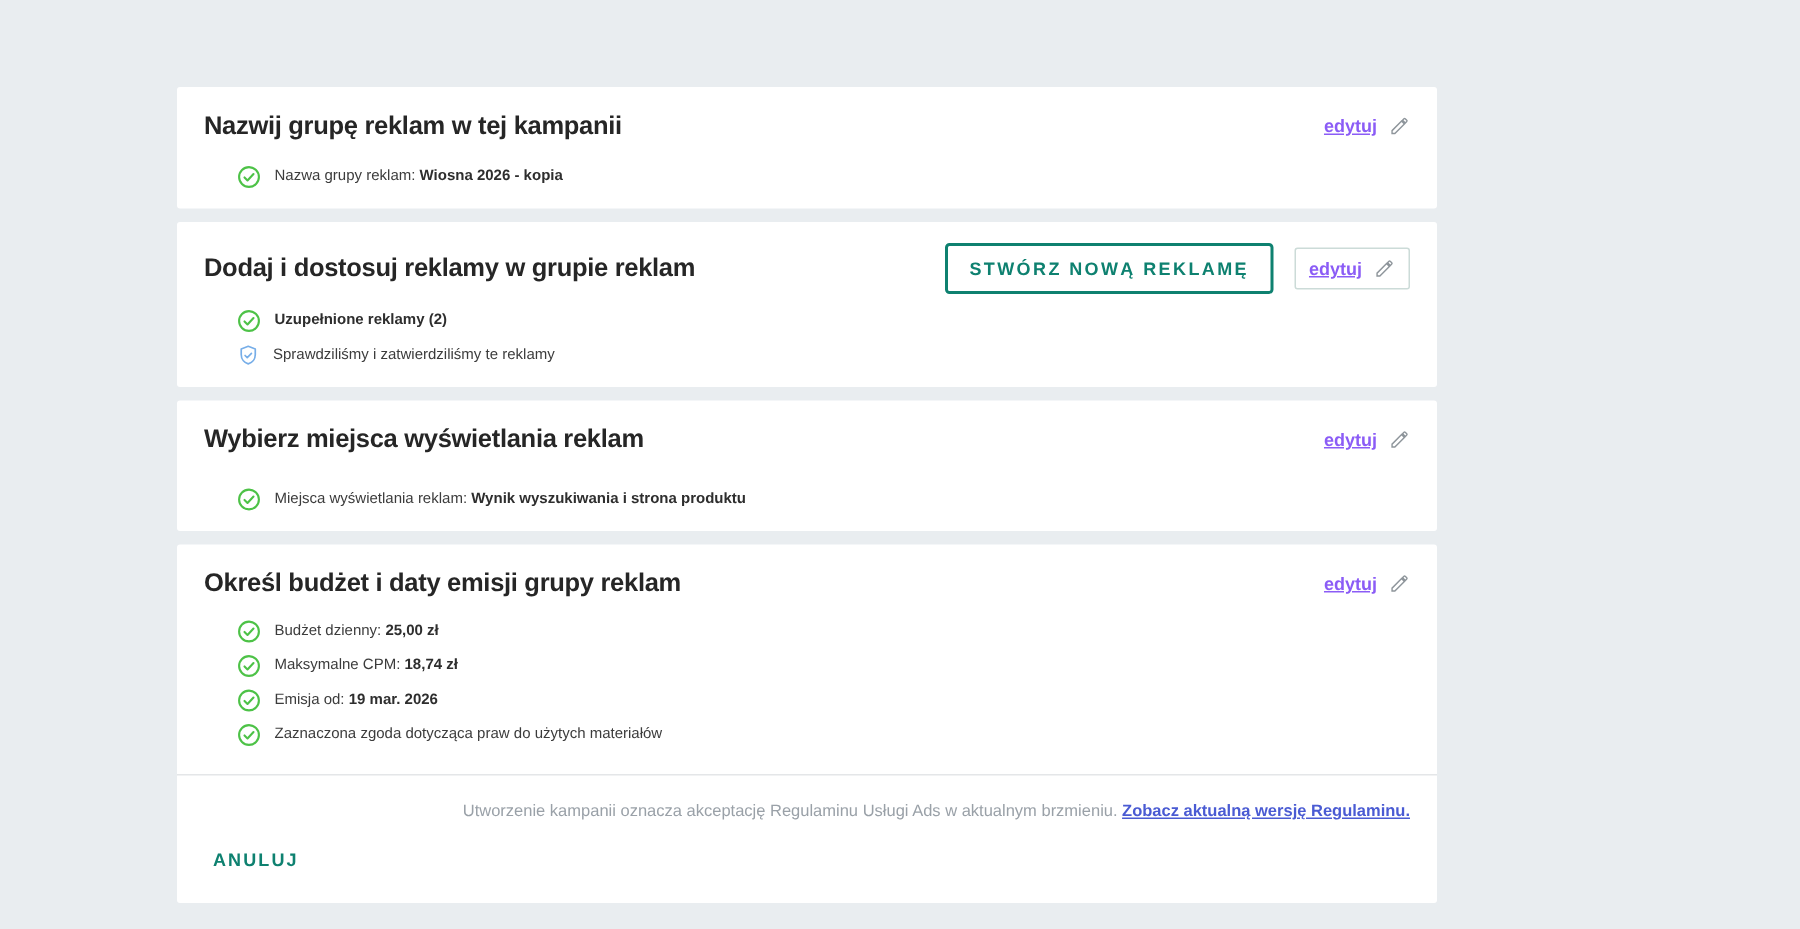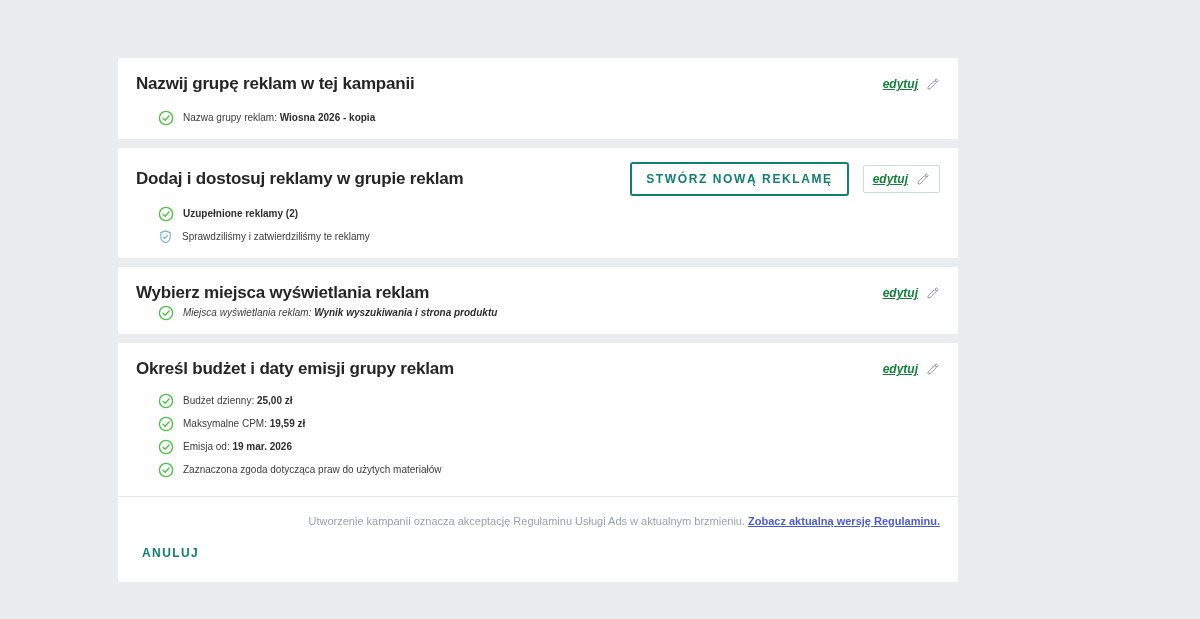--- a/index.html
+++ b/index.html
@@ -28,43 +28,43 @@
   .card-title{
     margin:0;
     font-size:17px;
     font-weight:bold;
     color:#262626;
     letter-spacing:-0.2px;
   }
   .head-right{display:flex;align-items:center;gap:14px;}
   .edit-group{display:flex;align-items:center;gap:8px;}
   .edit-link{
-    font-size:12px;font-weight:600;color:#15803d;
-    text-decoration:underline;cursor:pointer;font-style:italic;
+    font-size:12px;font-weight:600;color:#8b5cf6;
+    text-decoration:underline;cursor:pointer;
   }
   .pencil{display:inline-flex;align-items:center;cursor:pointer;}
   .edit-box{
     display:flex;align-items:center;gap:8px;
     border:1px solid #ccdbd8;border-radius:2px;
     padding:6px 9px;
   }
   .btn-outline{
     background:#ffffff;
     border:2px solid #0e8170;border-radius:3px;
     color:#0e8170;
     font-family:inherit;
     font-size:12px;font-weight:bold;letter-spacing:1.6px;
     padding:8px 14px;
     cursor:pointer;
     white-space:nowrap;
   }
   .items{margin-top:10px;display:flex;flex-direction:column;gap:7px;}
   .card1 .items{margin-top:14px;}
   .card2 .items{}
-  .card3 .items{margin-top:0;font-style:italic;}
+  .card3 .items{margin-top:20px;}
   .card4 .items{margin-top:12px;}
   .item{
     display:flex;align-items:center;gap:9px;
     margin-left:22px;
     font-size:10px;color:#3c3c3c;
     line-height:16px;
   }
   .item .icon{display:inline-flex;align-items:center;flex:0 0 auto;}
   .item b{font-weight:bold;color:#2e2e2e;}
   .divider{
@@ -216,21 +216,21 @@
         </span>
         <span class="item-text"><span>Budżet dzienny: </span><b>25,00 zł</b></span>
       </div>
       <div class="item">
         <span class="icon">
           <svg width="16" height="16" viewBox="0 0 16 16">
               <circle cx="8" cy="8" r="6.6" fill="none" stroke="#4dc247" stroke-width="1.4"></circle>
               <path d="M5 8.3l2 2 4-4.3" fill="none" stroke="#4dc247" stroke-width="1.4" stroke-linecap="round" stroke-linejoin="round"></path>
             </svg>
         </span>
-        <span class="item-text"><span>Maksymalne CPM: </span><b>19,59 zł</b></span>
+        <span class="item-text"><span>Maksymalne CPM: </span><b>18,74 zł</b></span>
       </div>
       <div class="item">
         <span class="icon">
           <svg width="16" height="16" viewBox="0 0 16 16">
               <circle cx="8" cy="8" r="6.6" fill="none" stroke="#4dc247" stroke-width="1.4"></circle>
               <path d="M5 8.3l2 2 4-4.3" fill="none" stroke="#4dc247" stroke-width="1.4" stroke-linecap="round" stroke-linejoin="round"></path>
             </svg>
         </span>
         <span class="item-text"><span>Emisja od: </span><b>19 mar. 2026</b></span>
       </div>

